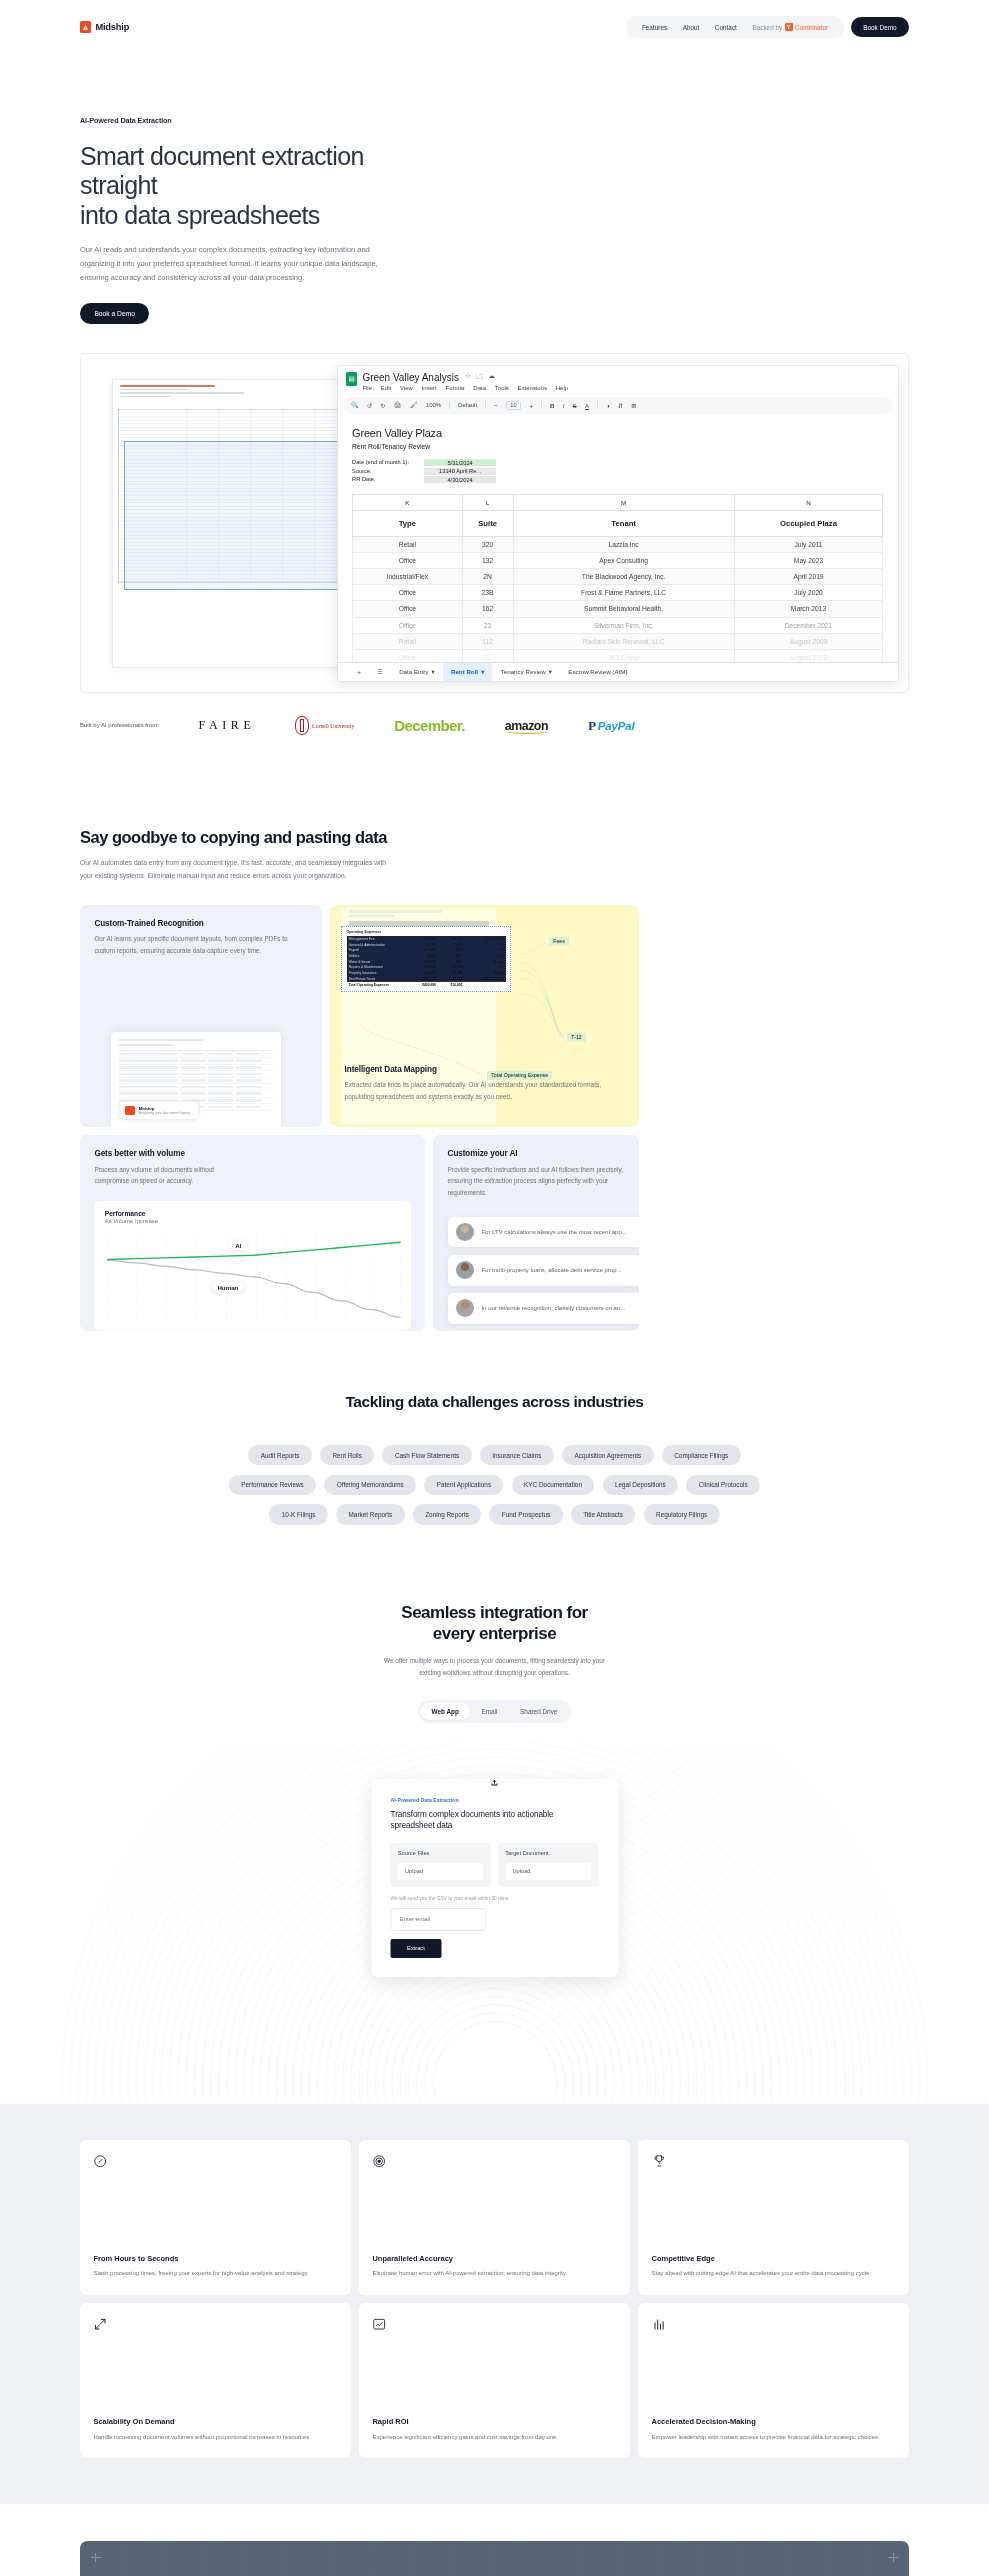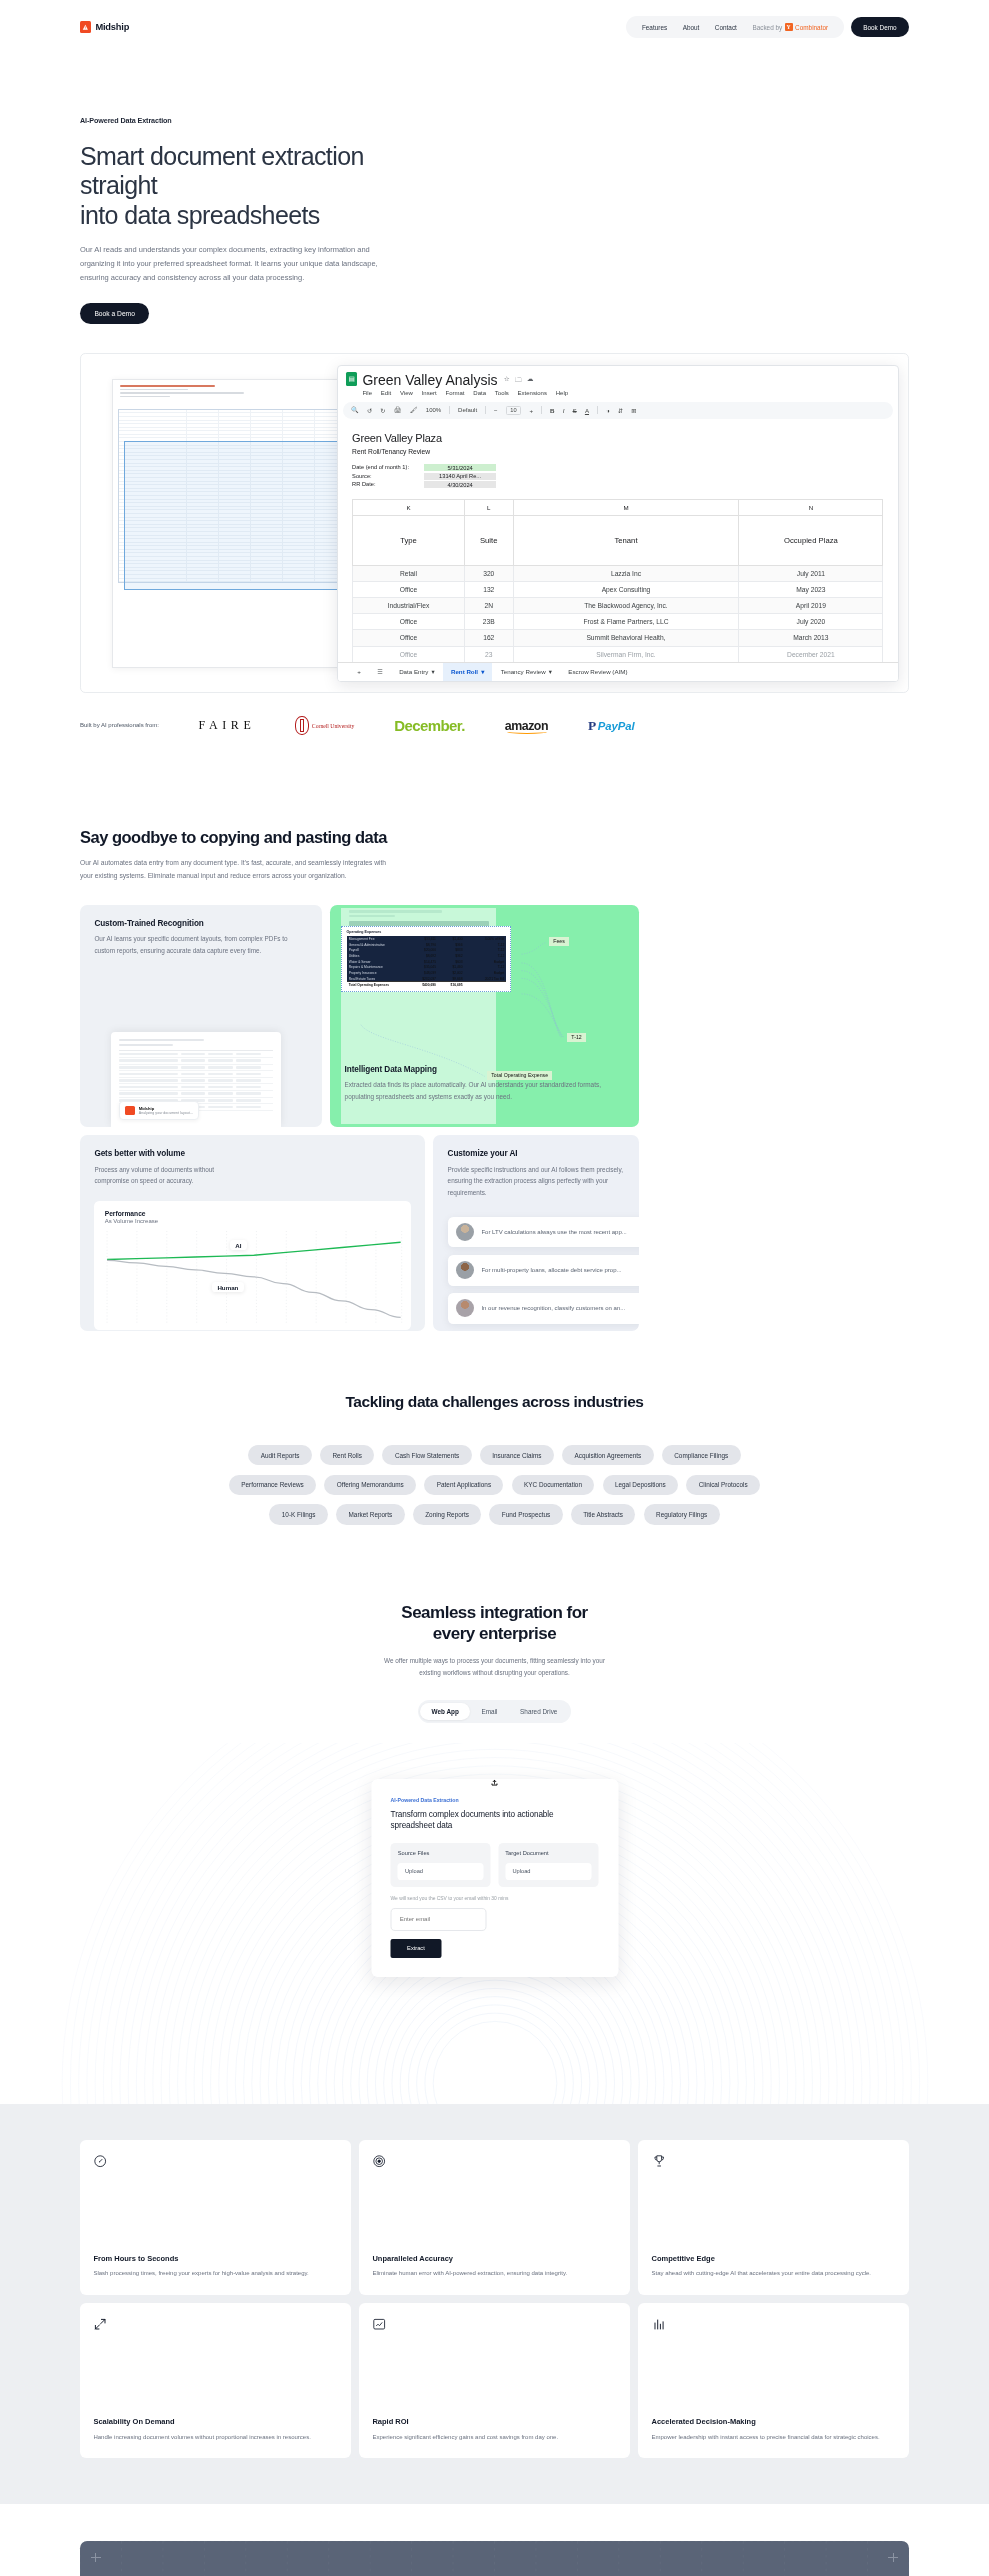--- a/index.html
+++ b/index.html
@@ -85,21 +85,21 @@
 
   .sheet {
     position: absolute; right: 9.3px; top: 11.3px; width: 562px; height: 317px;
     background: #fff; border: 0.5px solid #e1e4e8; border-radius: 4.1px;
     box-shadow: 0 3.1px 15.5px rgba(16,24,40,.10); overflow: hidden;
   }
   .sheet-top { display: flex; align-items: flex-start; padding: 6.2px 8.2px 2.1px 8.2px; gap: 5.2px; }
   .gs-icon { width: 11.3px; height: 13.4px; background: #0F9D58; border-radius: 1.5px;
              display:flex; align-items:center; justify-content:center; color:#fff; font-size:6.7px; }
   .sheet-title-row { display: flex; align-items: center; gap: 6.2px; }
-  .sheet-title { font-size: 14px; color: #202124; }
+  .sheet-title { font-size: 10px; color: #202124; }
   .sheet-icns { display: flex; gap: 5.2px; color: #5f6368; font-size: 6.7px; }
   .sheet-menu { display: flex; gap: 8.8px; margin-top: 2.1px; font-size: 6px; color: #3c4043; }
   .sheet-toolbar {
     display: flex; align-items: center; gap: 8.2px; background: #F5F7F9;
     margin: 3.1px 5.2px 0 5.2px; border-radius: 10.3px; padding: 4.1px 8.2px;
     font-size: 6.2px; color: #444746;
   }
   .tb-sep { width:0.5px; height:8.2px; background:#d6d9dc; }
   .zoombox { font-size: 6px; }
   .fontbox { font-size: 6px; }
@@ -112,21 +112,21 @@
   .meta-k { width: 72px; }
   .meta-v { width: 72px; text-align: center; padding: 0.5px 0; }
   .meta-v.green { background: #CDEFCF; }
   .meta-v.grey { background: #E6E6E6; }
   .gtable { width: 100%; margin-top: 11.3px; border-collapse: collapse; font-size: 6.2px; }
   .gtable th.colhdr {
     font-weight: 400; color: #202124; font-size: 6.2px; text-align: center;
     border: 0.5px solid #e0e0e0; padding: 3.6px 0; background:#fff;
   }
   .gtable th.hdr {
-    font-weight: 400; font-size: 7.7px; padding: 20px 0;
+    font-weight: 700; font-size: 7.7px; padding: 8px 0;
     border: 0.5px solid #e0e0e0; background:#fff; color:#202124;
   }
   .gtable td {
     text-align: center; padding: 4.1px 0; border: 0.5px solid #e8eaed; font-size: 6.7px; color:#3c4043;
   }
   .gtable tr:nth-child(odd) td { background: #fafafa; }
   .fade1 td { color: #9aa0a6; }
   .fade2 td { color: #c3c7cb; }
   .fade3 td { color: #e0e2e5; }
   .sheet-tabs {
@@ -155,21 +155,21 @@
   .lg-pp-glyph { font-size:13.4px; font-weight:700; color:#253B80; font-family:"Liberation Serif", serif; }
   .lg-pp-txt { font-size:11.3px; font-weight:700; color:#179BD7; font-style:italic; }
 
   
   .sec { padding: 0 80px; }
   .sec-title { font-size: 16.5px; font-weight: 700; letter-spacing: -0.5px; color: #111827; }
   .sec-sub { margin-top: 8.2px; font-size: 6.7px; line-height: 1.95; color: #6b7280; max-width: 319px; }
 
   .cards-grid { margin-top: 23px; display: grid; grid-template-columns: 242px 309px; gap: 8.2px; }
   .cardA { background:#EEF1F5; border-radius: 7.2px; padding: 14.4px 14.4px 0 14.4px; height: 222px; position:relative; overflow:hidden; }
-  .cardB { background:#86efac; border-radius: 7.2px; padding: 0; height: 222px; position:relative; overflow:hidden; }
+  .cardB { background:#fef9c3; border-radius: 7.2px; padding: 0; height: 222px; position:relative; overflow:hidden; }
   .card-h { font-size: 8.2px; font-weight: 700; color:#111827; letter-spacing:-0.1px; }
   .card-p { margin-top: 5.2px; font-size: 6.4px; line-height: 1.85; color:#6b7280; }
   .cardB .pad { padding: 0 14.4px; }
 
   .cardsRow2 { margin-top: 8.2px; display:grid; grid-template-columns: 345px 206px; gap:8.2px; }
   .cardC { background:#EEF1F5; border-radius:7.2px; padding:14.4px; height:196px; position:relative; overflow:hidden; }
   .cardD { background:#EDF0F6; border-radius:7.2px; padding:14.4px; height:196px; position:relative; overflow:hidden; }
 
   .chartbox { background:#fff; border-radius:5.2px; margin-top:13.4px; height: 129px; padding:9.3px 10.3px; position:relative; }
   .chart-t { font-size: 6.7px; font-weight:700; color:#111827; }

